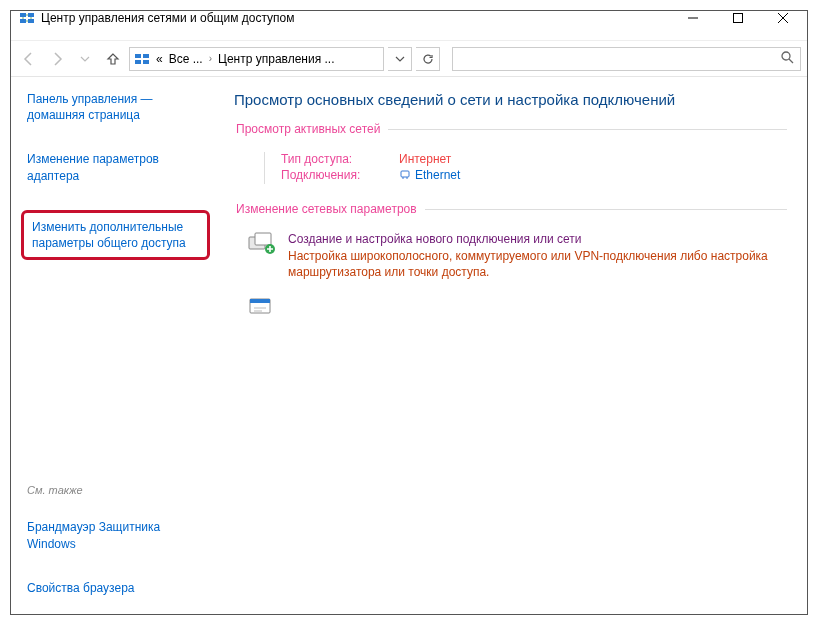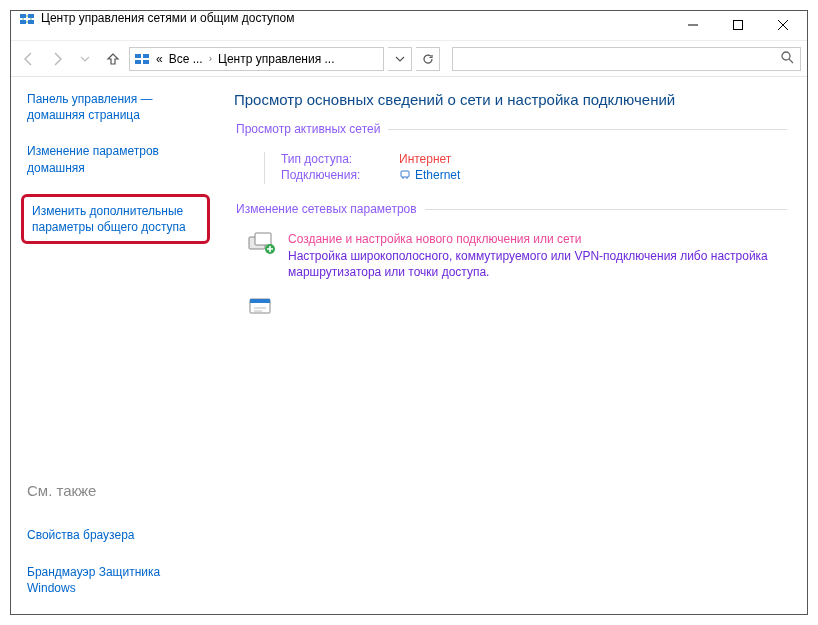--- a/index.html
+++ b/index.html
@@ -17,21 +17,21 @@
     border: 1px solid #555;
     background: #fff;
     display: flex;
     flex-direction: column;
     position: relative;
   }
   
   .titlebar {
     height: 30px;
     display: flex;
-    align-items: flex-start;
+    align-items: center;
     padding: 0 2px 16px 8px;
     border-bottom: 1px solid #eee;
   }
   .titlebar .app-icon {
     width: 16px; height: 16px;
     margin-right: 6px;
     display: inline-flex;
   }
   .titlebar .title {
     flex: 1;
@@ -106,105 +106,106 @@
   .body {
     flex: 1;
     display: flex;
     overflow: hidden;
   }
   .sidebar {
     width: 205px;
     padding: 14px 10px 10px 16px;
     display: flex;
     flex-direction: column;
-    gap: 12px;
+    gap: 20px;
   }
   .side-link {
     color: #0066cc;
     font-size: 12px;
     line-height: 1.35;
     margin-bottom: 8px;
     cursor: pointer;
   }
   .side-link.highlighted {
     border: 3px solid #c8102e;
     border-radius: 6px;
     padding: 6px 8px;
     margin: -2px -4px 6px -6px;
   }
   .side-spacer { flex: 1; }
   .side-heading {
     color: #888;
-    font-size: 15px;
-    margin-bottom: 16px;
+    font-size: 11px;
+    margin-bottom: 3px;
+    font-style: italic;
   }
 
   .main {
     flex: 1;
     padding: 14px 20px 10px 18px;
     overflow: auto;
   }
   .page-title {
     color: #0c4a8b;
     font-size: 15px;
     margin-bottom: 14px;
   }
   fieldset.group {
     border: none;
     border-top: 1px solid #ddd;
     margin: 0 0 18px 0;
     padding: 10px 0 0 0;
   }
   fieldset.group legend {
     font-size: 12px;
-    color: #8b5cf6;
+    color: #ec4899;
     padding-right: 8px;
   }
   .netrow {
     display: flex;
     padding: 6px 0 0 14px;
   }
   .netcol1 { width: 220px; }
   .netname { font-weight: 400; }
   .nettype { color: #555; margin-top: 2px; }
   .netdivider {
     width: 1px;
     background: #ddd;
     margin: 0 16px;
     align-self: stretch;
   }
   .netcol2 .kv {
     display: flex;
     gap: 18px;
     margin-bottom: 2px;
   }
-  .kv .k { width: 100px; color: #8b5cf6; }
+  .kv .k { width: 100px; color: #ec4899; }
   .kv .v { color: #ef4444; }
   .kv .vlink { color: #0066cc; cursor: pointer; display: inline-flex; align-items: flex-start; gap: 4px;}
   .eth-icon { width: 12px; height: 12px; display:inline-block; }
 
   .task {
     display: flex;
     gap: 12px;
     padding: 6px 0 10px 14px;
   }
   .task .ticon {
     width: 28px; height: 24px;
     flex-shrink: 0;
     display: inline-flex;
     align-items: center;
     justify-content: center;
   }
   .task .ttitle {
-    color: #ec4899;
+    color: #701a75;
     cursor: pointer;
     margin-bottom: 2px;
   }
   .task .tdesc {
-    color: #6d28d9;
+    color: #c2410c;
     line-height: 1.35;
   }
 </style>
 </head>
 <body>
 
 <div class="window">
 
   <div class="titlebar">
     <span class="app-icon">
@@ -289,28 +290,28 @@
             <circle cx="5" cy="5" r="4" fill="none" stroke="currentColor" stroke-width="1.3"></circle>
             <path d="M8 8l4 4" stroke="currentColor" stroke-width="1.3"></path>
           </svg></span>
     </div>
   </div>
 
   <div class="body">
 
     <div class="sidebar">
       <div class="side-link">Панель управления — домашняя страница</div>
-      <div class="side-link">Изменение параметров домашняя</div>
+      <div class="side-link">Изменение параметров адаптера</div>
       <div class="side-link highlighted">Изменить дополнительные параметры общего доступа</div>
 
       <div class="side-spacer"></div>
 
       <div class="side-heading">См. также</div>
+      <div class="side-link">Брандмауэр Защитника Windows</div>
       <div class="side-link">Свойства браузера</div>
-      <div class="side-link">Брандмауэр Защитника Windows</div>
     </div>
 
     <div class="main">
       <div class="page-title">Просмотр основных сведений о сети и настройка подключений</div>
 
       <fieldset class="group">
         <legend>Просмотр активных сетей</legend>
         <div class="netrow">
           <div class="netdivider"></div>
           <div class="netcol2">

